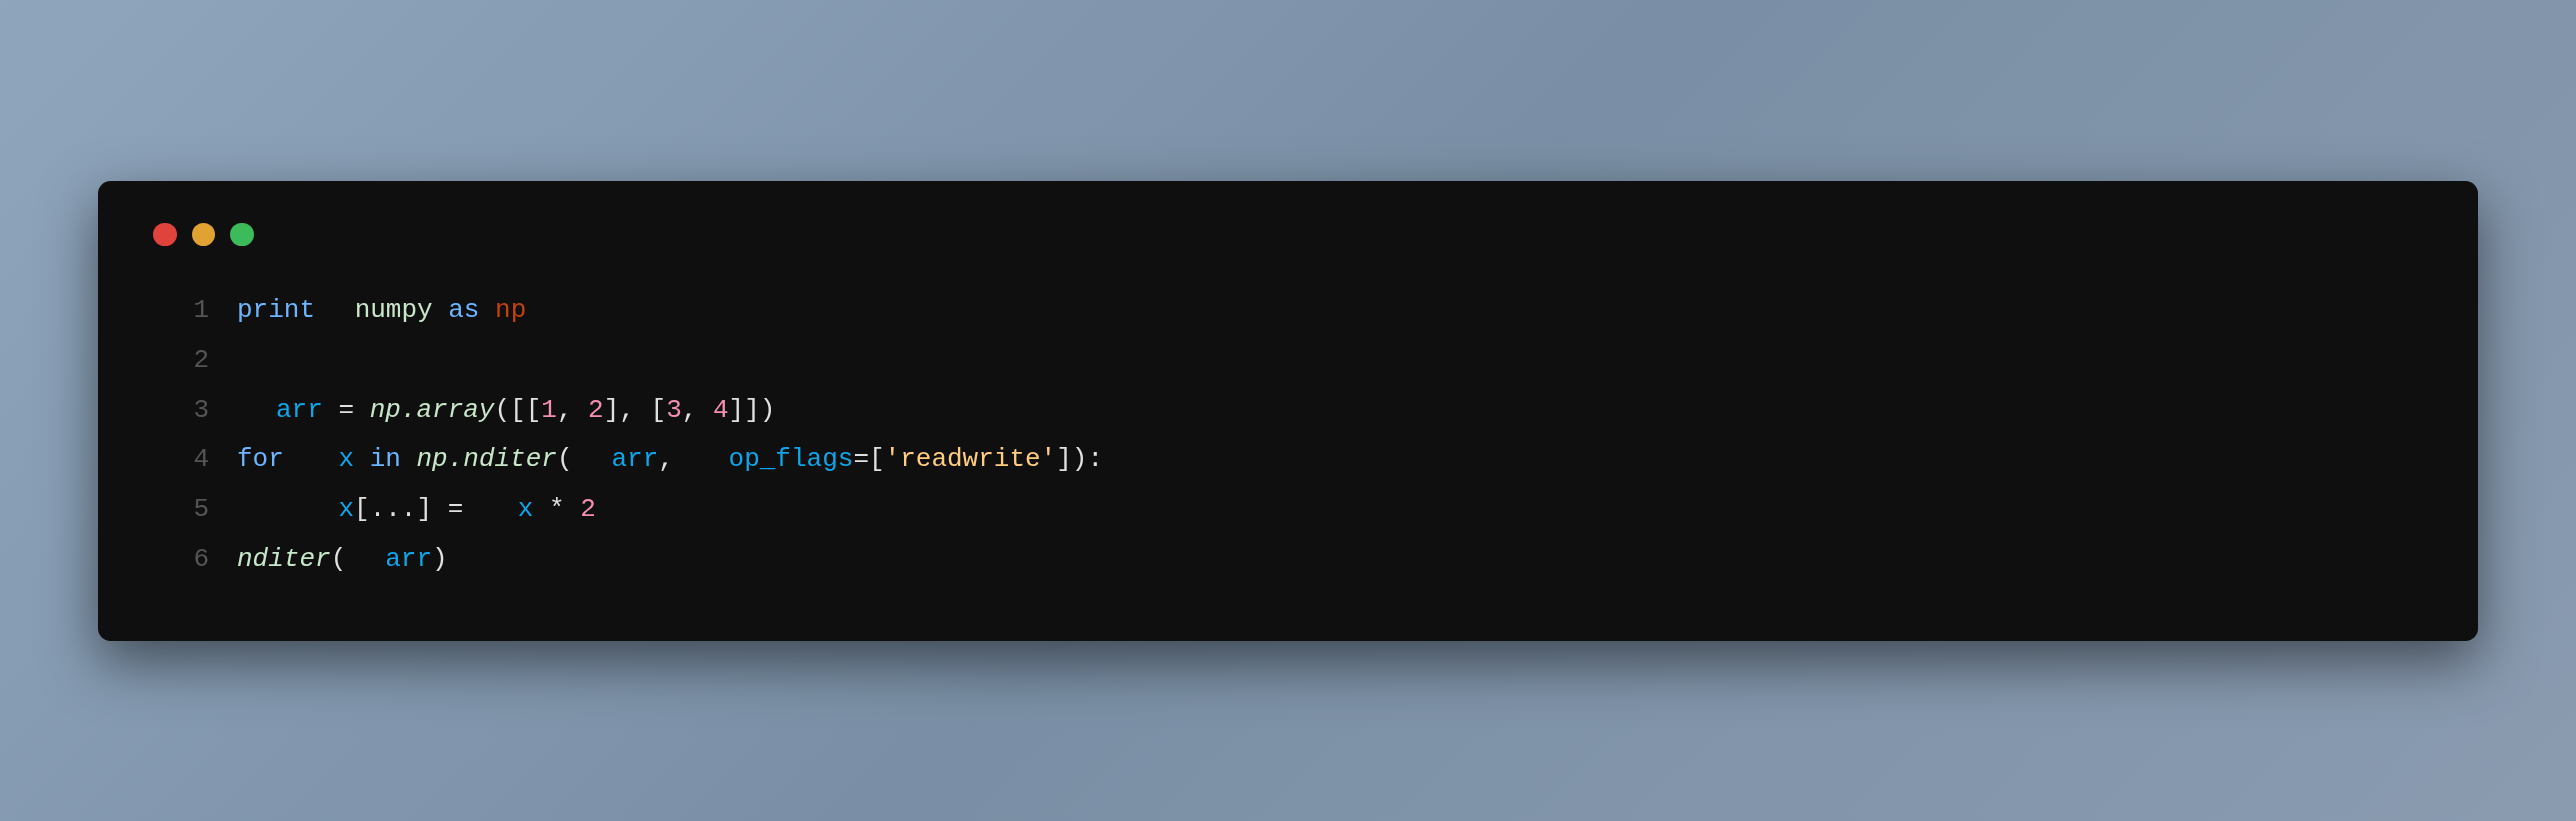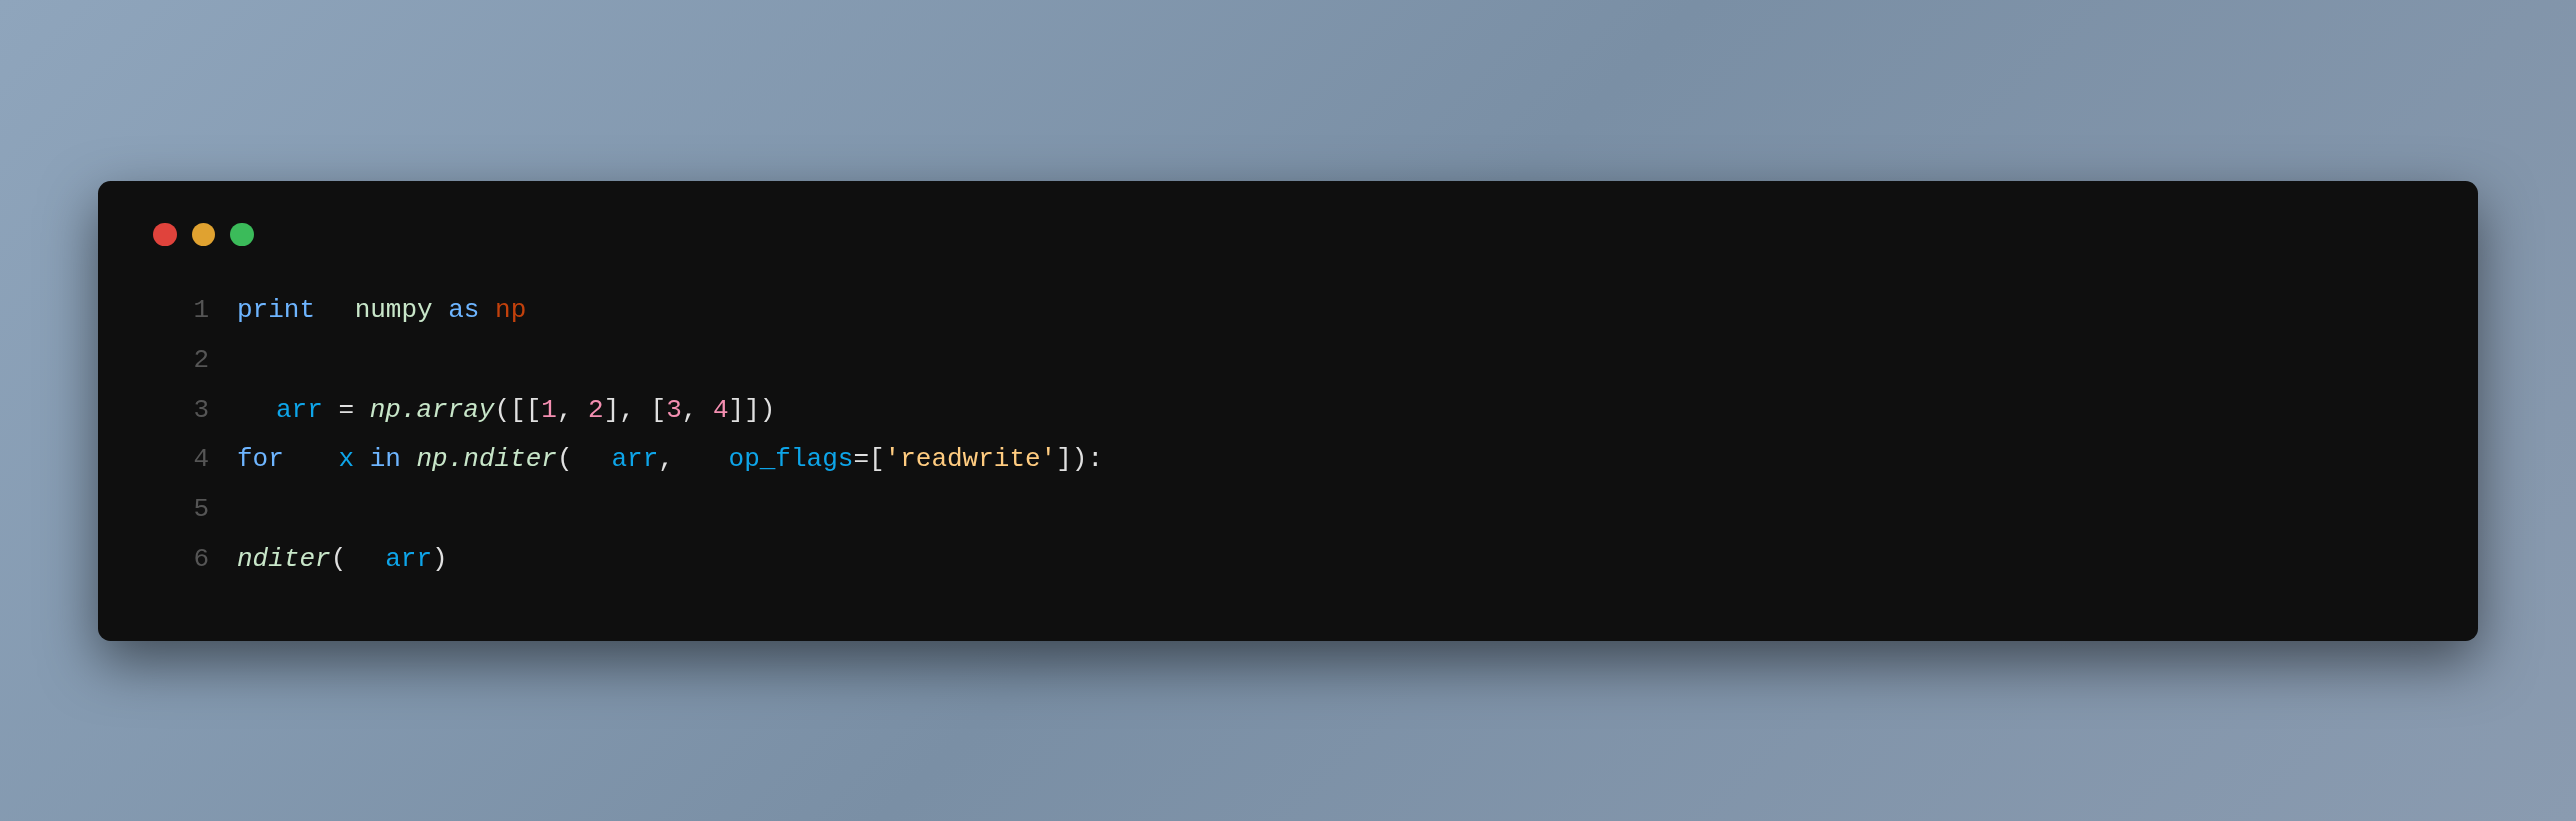--- a/index.html
+++ b/index.html
@@ -92,17 +92,17 @@
   <div class="title-bar">
     <div class="dot dot-red"></div>
     <div class="dot dot-yellow"></div>
     <div class="dot dot-green"></div>
   </div>
   <div class="code-area" id="code-container">
   <div class="code-line"><span class="line-num">1</span><span class="code-content"><span class="c-keyword">print</span><span class="c-default"> </span><span class="c-module">numpy</span><span class="c-default"> </span><span class="c-keyword">as</span><span class="c-default"> </span><span class="c-alias">np</span></span></div>
       <div class="code-line"><span class="line-num">2</span><span class="code-content"></span></div>
       <div class="code-line"><span class="line-num">3</span><span class="code-content"><span class="c-var">arr</span><span class="c-default"> = </span><span class="c-func">np.array</span><span class="c-punct">([[</span><span class="c-number">1</span><span class="c-punct">, </span><span class="c-number">2</span><span class="c-punct">], [</span><span class="c-number">3</span><span class="c-punct">, </span><span class="c-number">4</span><span class="c-punct">]])</span></span></div>
       <div class="code-line"><span class="line-num">4</span><span class="code-content"><span class="c-keyword">for</span><span class="c-default"> </span><span class="c-var">x</span><span class="c-default"> </span><span class="c-keyword">in</span><span class="c-default"> </span><span class="c-func">np.nditer</span><span class="c-punct">(</span><span class="c-var">arr</span><span class="c-punct">, </span><span class="c-var">op_flags</span><span class="c-punct">=[</span><span class="c-string">'readwrite'</span><span class="c-punct">]):</span></span></div>
-      <div class="code-line"><span class="line-num">5</span></div>
+      <div class="code-line"><span class="line-num">5</span><span class="code-content"><span class="c-default">    </span><span class="c-var">x</span><span class="c-ellipsis">[...]</span><span class="c-default"> = </span><span class="c-var">x</span><span class="c-multiply"> * </span><span class="c-number">2</span></span></div>
       <div class="code-line"><span class="line-num">6</span><span class="code-content"><span class="c-func">nditer</span><span class="c-punct">(</span><span class="c-var">arr</span><span class="c-punct">)</span></span></div>
     </div>
 </div>
 
 
 </body></html>

